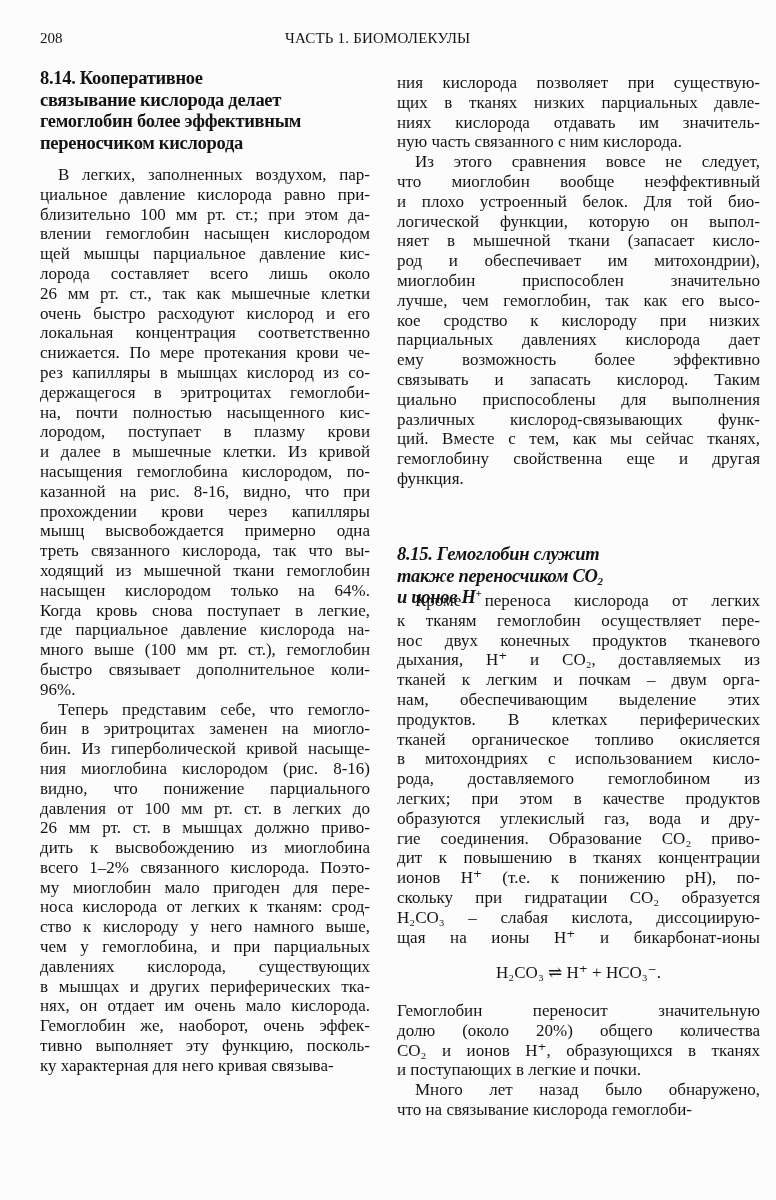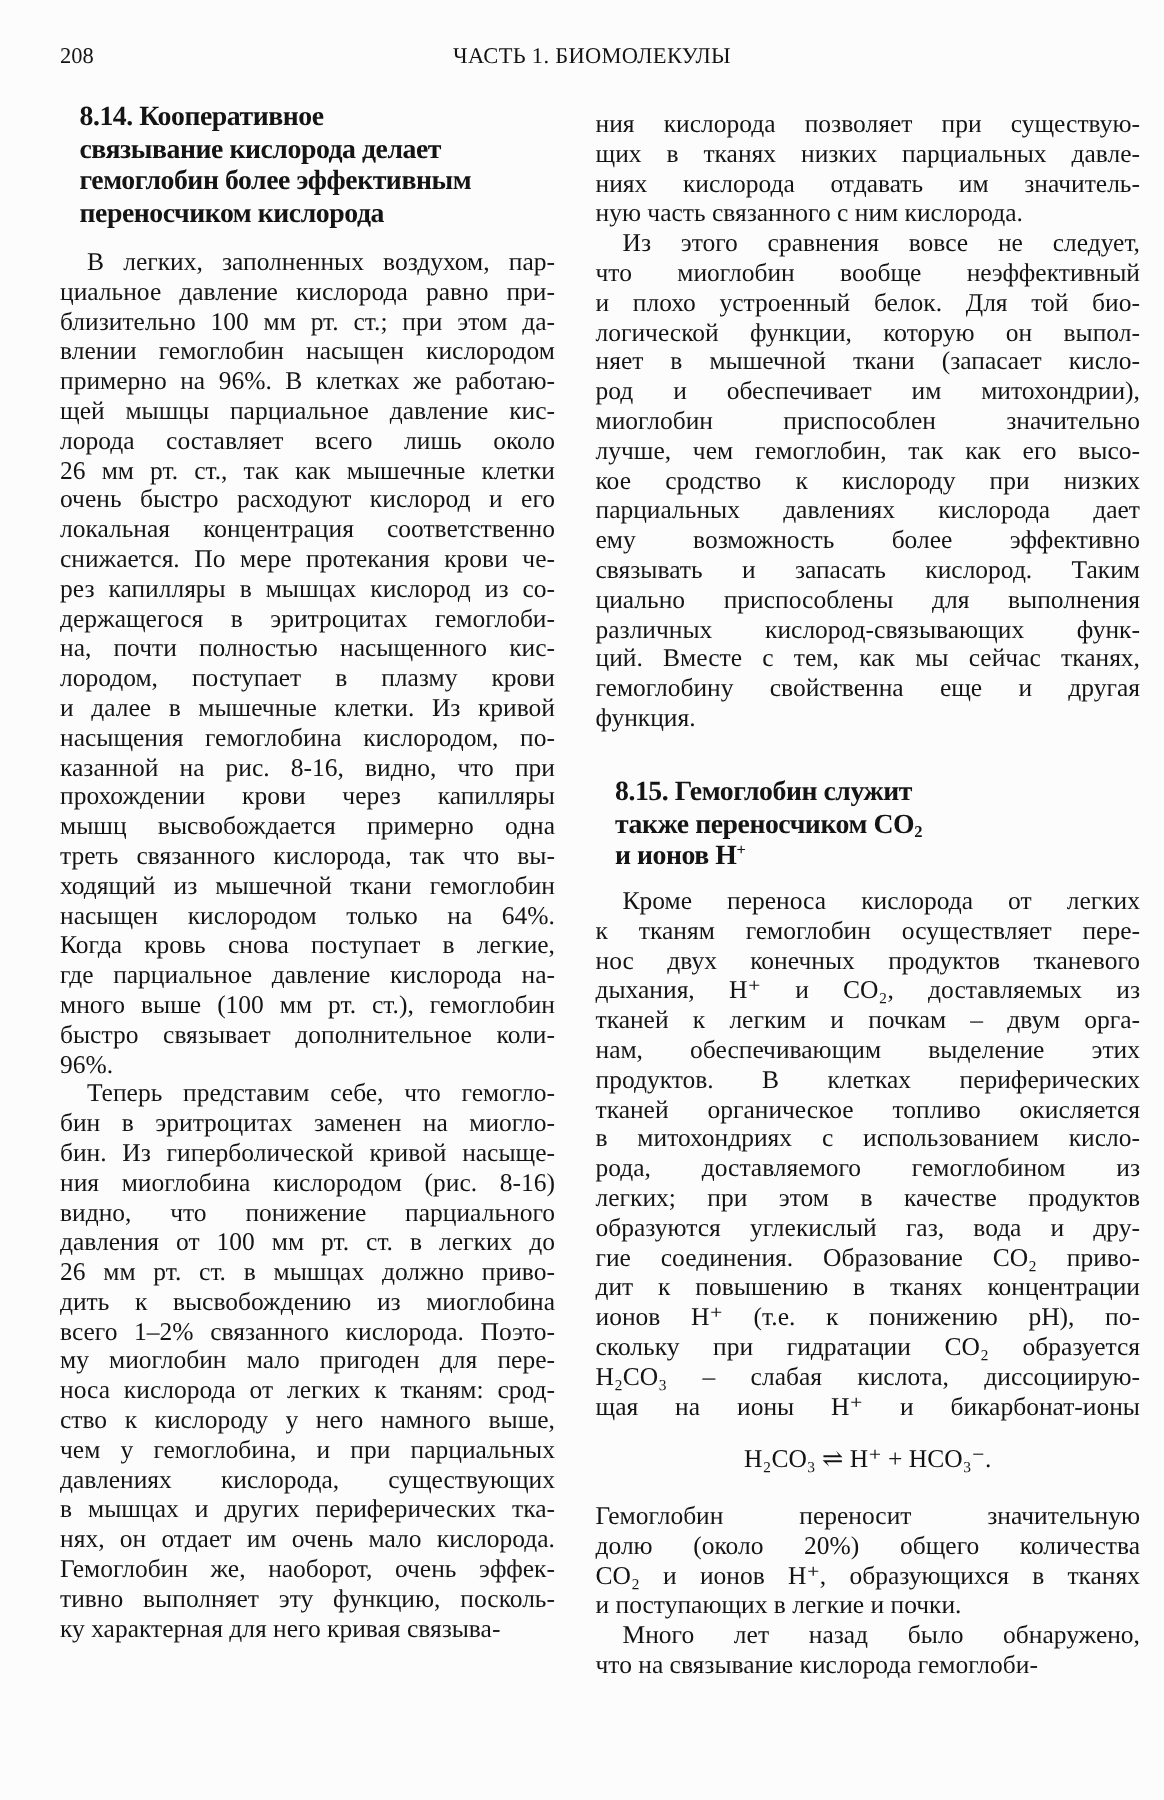--- a/index.html
+++ b/index.html
@@ -3,30 +3,30 @@
 <meta charset="utf-8">
 <style>
   html, body { margin: 0; padding: 0; }
   body {
     width: 776px; height: 1200px; overflow: hidden;
     background: #fcfcfc; color: #141414;
     font-family: "Liberation Serif", "DejaVu Serif", serif;
     position: relative;
   }
   .page-number { position: absolute; left: 40px; top: 30px; font-size: 15px; }
-  .running-head { position: absolute; left: 302px; top: 30px; font-size: 15px; letter-spacing: 0.2px; }
+  .running-head { position: absolute; left: 285px; top: 30px; font-size: 15px; letter-spacing: 0.2px; }
   .col { position: absolute; top: 0; }
   .col-left { left: 40px; width: 330px; }
   .col-right { left: 397px; width: 363px; }
   .heading {
     position: absolute; left: 0;
     font-family: "Liberation Serif", serif; font-weight: bold;
     font-size: 18.5px; line-height: 21.5px; letter-spacing: -0.3px;
   }
-  .heading .line { display: block; white-space: nowrap; margin-left: 13px; }
+  .heading .line { display: block; white-space: nowrap; }
   .body-lines { position: absolute; left: 0; width: 100%; }
   .ln {
     display: block; height: 19.8px; line-height: 19.8px;
     font-size: 17px; white-space: nowrap;
     text-align: justify; text-align-last: justify;
   }
   .ln.indent { padding-left: 18px; }
   .ln.last { text-align-last: left; }
   .ln.center { text-align: center; text-align-last: center; }
   sub { font-size: 11px; vertical-align: -3px; line-height: 0; }
@@ -45,21 +45,20 @@
     <span class="line">связывание кислорода делает</span>
     <span class="line">гемоглобин более эффективным</span>
     <span class="line">переносчиком кислорода</span>
   </div>
 
   <div class="body-lines" id="left-lines" style="top:165px;">
       <span class="ln indent">В легких, заполненных воздухом, пар-</span>
       <span class="ln">циальное давление кислорода равно при-</span>
       <span class="ln">близительно 100 мм рт. ст.; при этом да-</span>
       <span class="ln">влении гемоглобин насыщен кислородом</span>
-      <span class="ln">примерно на 96%. В клетках же работаю-</span>
       <span class="ln">щей мышцы парциальное давление кис-</span>
       <span class="ln">лорода составляет всего лишь около</span>
       <span class="ln">26 мм рт. ст., так как мышечные клетки</span>
       <span class="ln">очень быстро расходуют кислород и его</span>
       <span class="ln">локальная концентрация соответственно</span>
       <span class="ln">снижается. По мере протекания крови че-</span>
       <span class="ln">рез капилляры в мышцах кислород из со-</span>
       <span class="ln">держащегося в эритроцитах гемоглоби-</span>
       <span class="ln">на, почти полностью насыщенного кис-</span>
       <span class="ln">лородом, поступает в плазму крови</span>
@@ -116,21 +115,21 @@
       <span class="ln">парциальных давлениях кислорода дает</span>
       <span class="ln">ему возможность более эффективно</span>
       <span class="ln">связывать и запасать кислород. Таким</span>
       <span class="ln">циально приспособлены для выполнения</span>
       <span class="ln">различных кислород-связывающих функ-</span>
       <span class="ln">ций. Вместе с тем, как мы сейчас тканях,</span>
       <span class="ln">гемоглобину свойственна еще и другая</span>
       <span class="ln last">функция.</span>
     </div>
 
-  <div class="heading" style="top:518px;">
+  <div class="heading" style="top:544px;font-style:italic;">
     <span class="line">8.15. Гемоглобин служит</span>
     <span class="line"><span>также переносчиком CO</span><sub>2</sub></span>
     <span class="line"><span>и ионов H</span><sup>+</sup></span>
   </div>
 
   <div class="body-lines" id="right-mid" style="top:591px;">
       <span class="ln indent">Кроме переноса кислорода от легких</span>
       <span class="ln">к тканям гемоглобин осуществляет пере-</span>
       <span class="ln">нос двух конечных продуктов тканевого</span>
       <span class="ln">дыхания, H⁺ и CO₂, доставляемых из</span>

